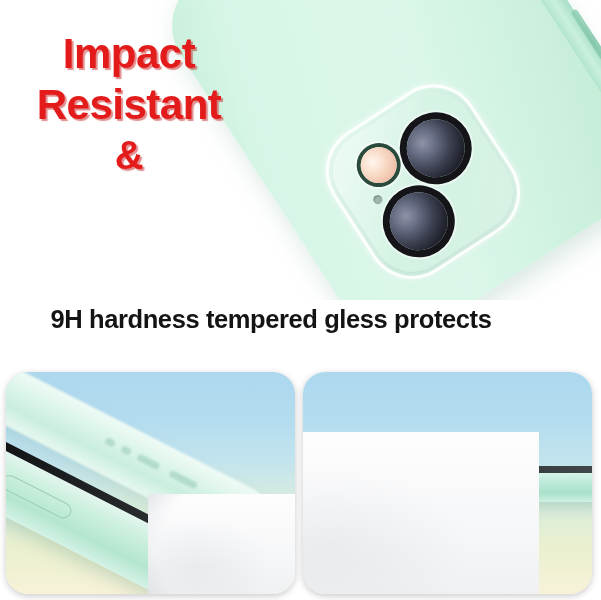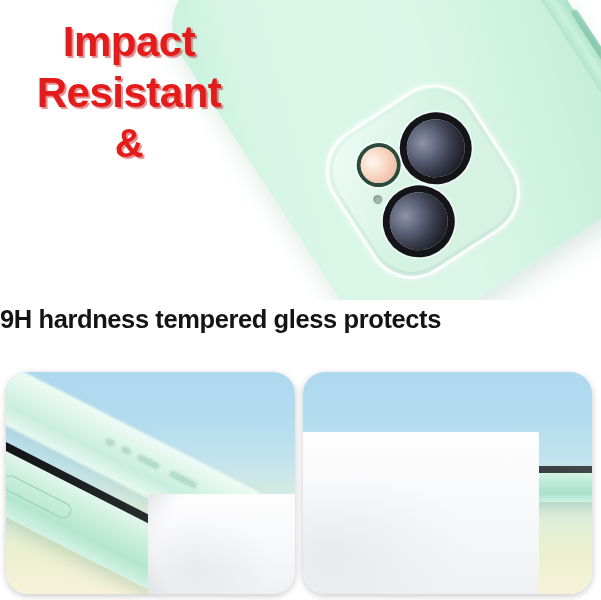--- a/index.html
+++ b/index.html
@@ -12,21 +12,21 @@
   }
 
   
   #top-section{
     position:absolute;left:0;top:0;width:601px;height:300px;
     background:#ffffff;overflow:hidden;
   }
 
   
   #headline{
-    position:absolute;left:0;top:16px;width:258px;
+    position:absolute;left:0;top:28px;width:258px;
     text-align:center;
     z-index:6;
   }
   #headline .hl{
     color:#e31b1b;
     font-weight:bold;
     font-size:42px;
     line-height:51px;
     letter-spacing:-0.5px;
     text-shadow:2px 2px 1px rgba(190,0,0,0.45);
@@ -89,21 +89,21 @@
     box-shadow:0 0 0 4px #2a4a3c, 0 0 0 6px rgba(255,255,255,0.55);
   }
   #mic{
     position:absolute;left:24px;top:62px;width:9px;height:9px;border-radius:50%;
     background:#9fb7ab;box-shadow:inset 0 1px 2px rgba(0,0,0,0.3);
   }
 
   
   #subtitle{
     position:absolute;left:0;top:306px;width:542px;
-    z-index:7;
+    text-align:center;z-index:7;
   }
   #subtitle .sub{
     color:#141414;font-weight:bold;font-size:25.5px;line-height:27px;
     letter-spacing:-0.4px;white-space:nowrap;
   }
 
   
   #panels{
     position:absolute;left:0;top:368px;width:601px;height:232px;
   }

